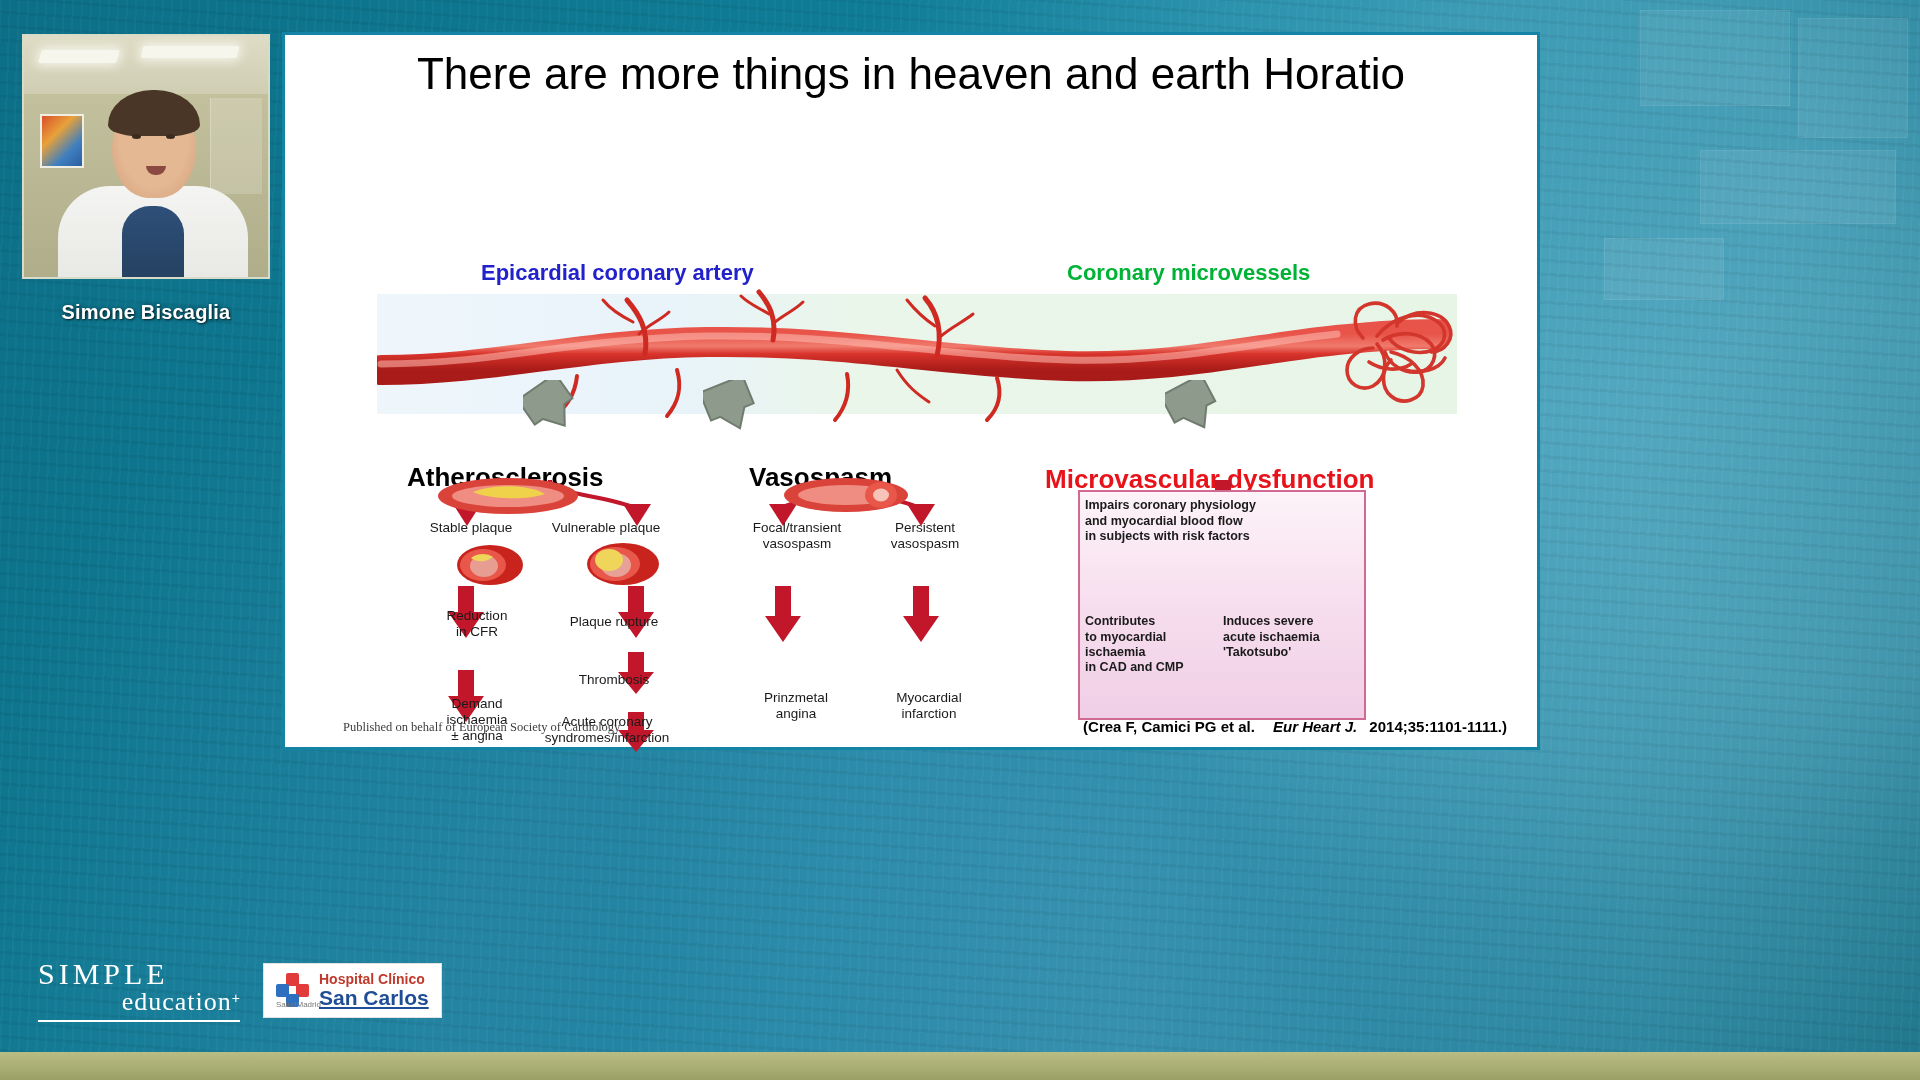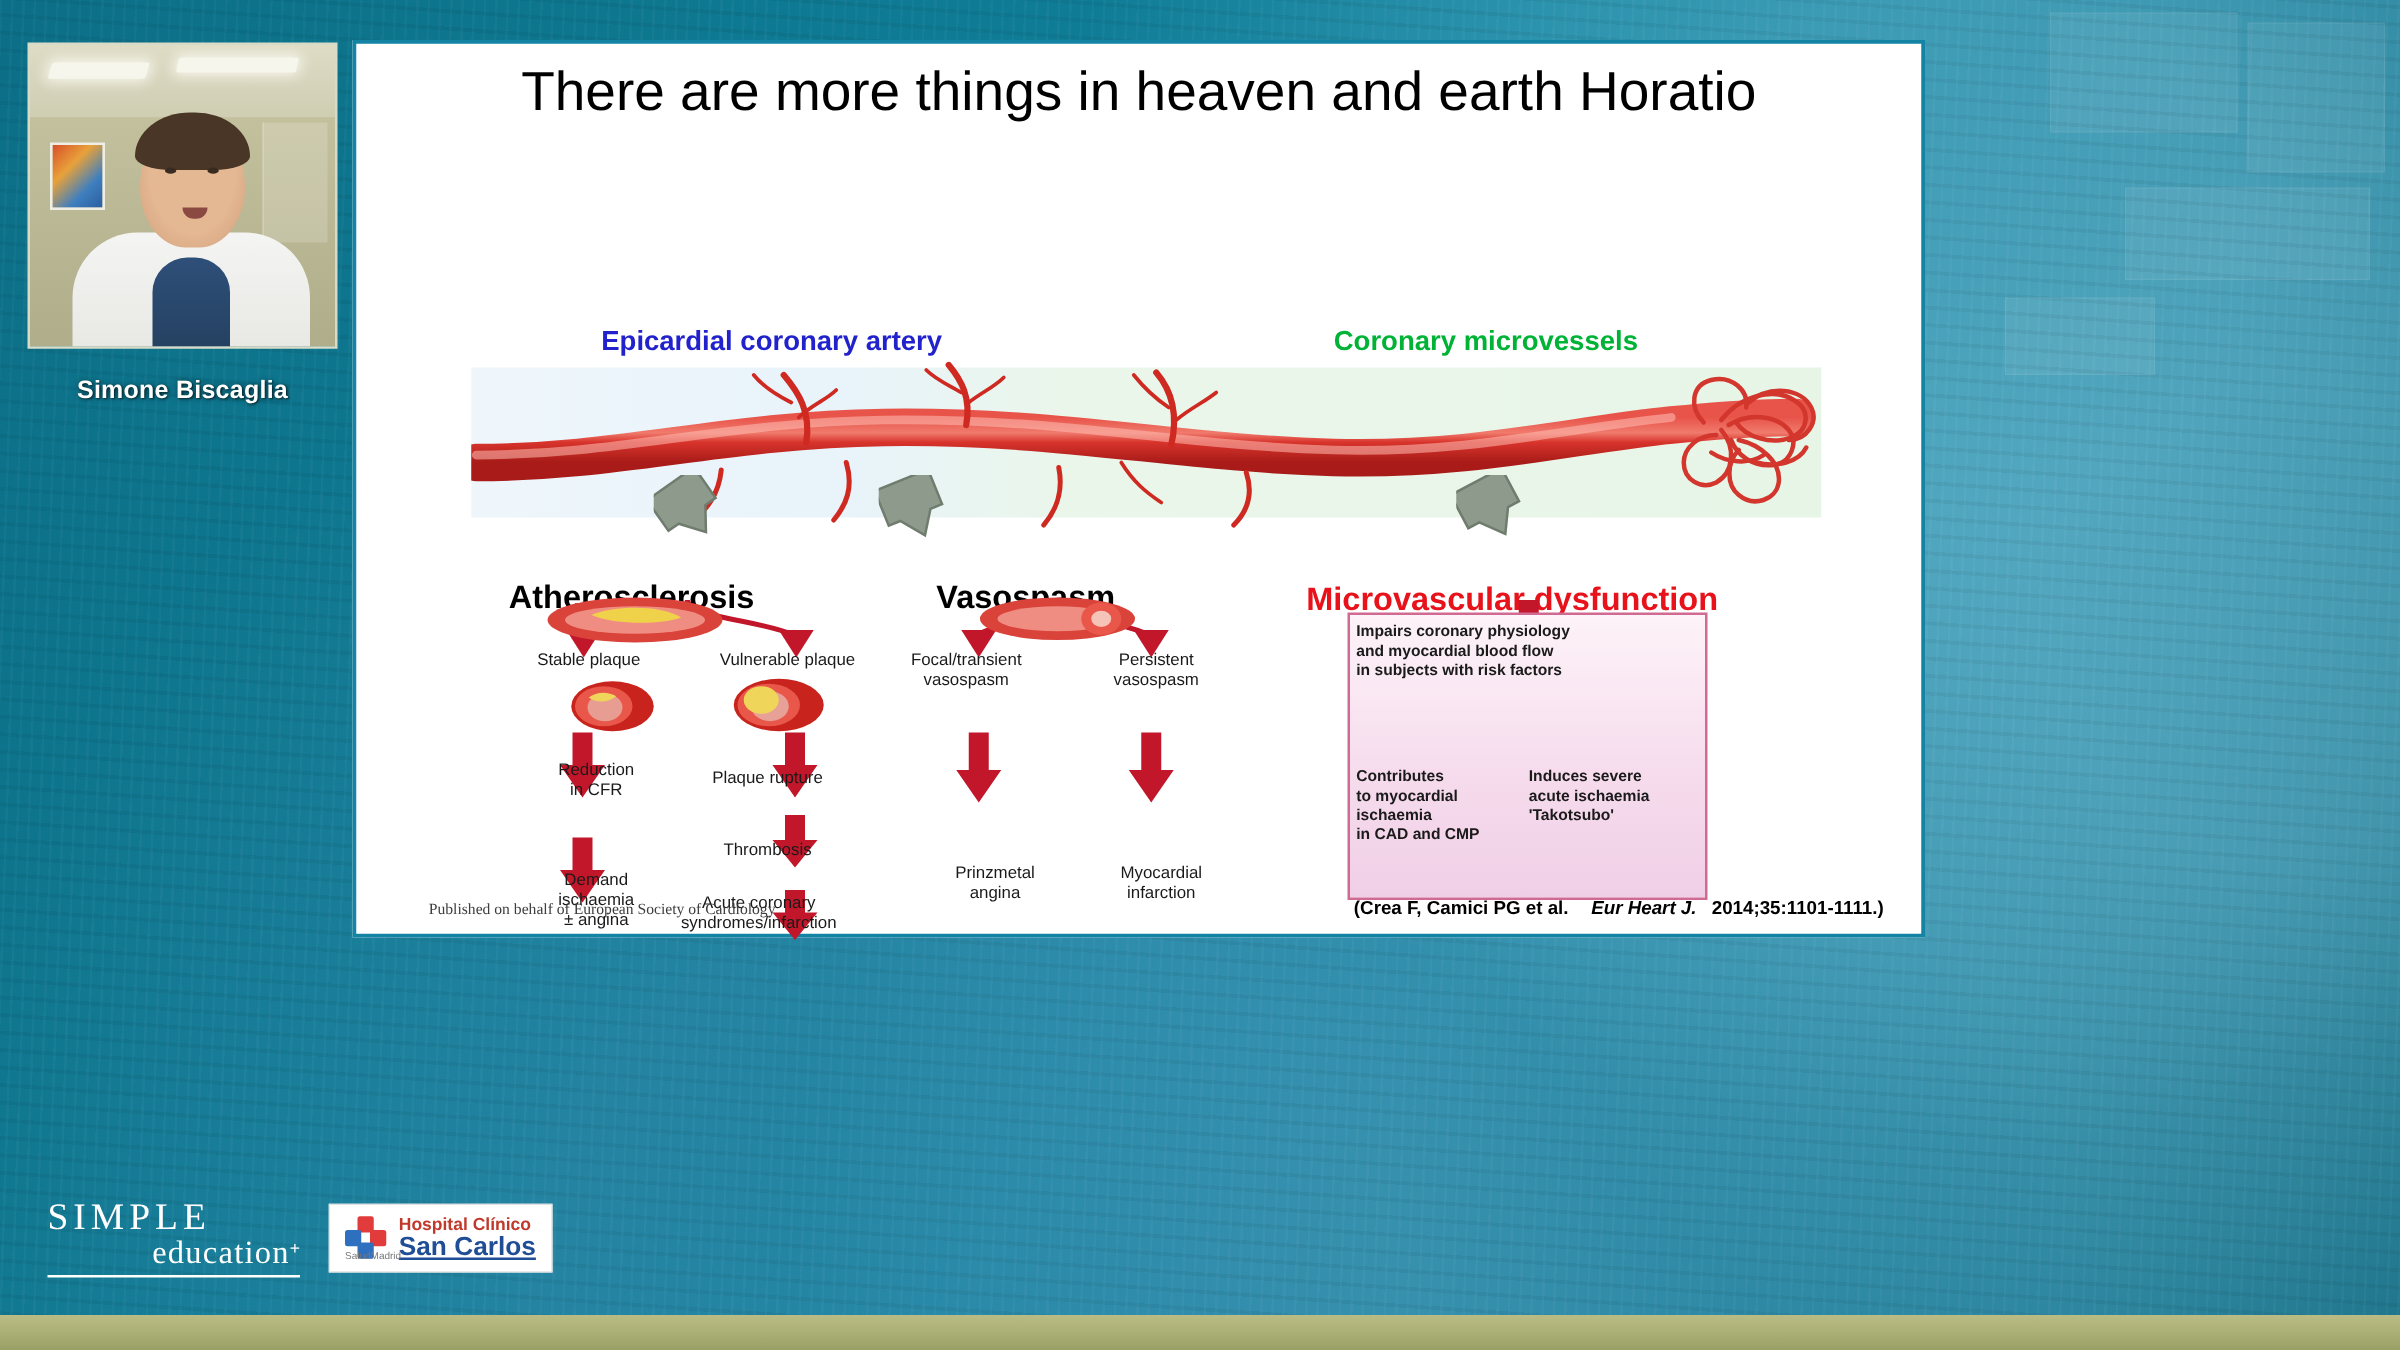--- a/index.html
+++ b/index.html
@@ -311,21 +311,21 @@
       <path d="M16,16 C22,11 32,11 38,15 C32,20 22,21 16,16 Z" fill="#efd55a"></path>
     </svg>
     <svg style="position:absolute;left:300px;top:438px;width:76px;height:48px;" viewBox="0 0 76 48">
       <ellipse cx="38" cy="24" rx="36" ry="21" fill="#c8231c"></ellipse>
       <ellipse cx="30" cy="24" rx="25" ry="17" fill="#e8574a"></ellipse>
       <ellipse cx="31" cy="25" rx="15" ry="12" fill="#e8a196"></ellipse>
       <ellipse cx="24" cy="20" rx="14" ry="11" fill="#efd55a"></ellipse>
     </svg>
 
     <div class="node" style="left:128px;top:418px;width:116px;">Stable plaque</div>
-    <div class="node" style="left:272px;top:418px;width:146px;">Vulnerable plaque</div>
+    <div class="node" style="left:248px;top:418px;width:146px;">Vulnerable plaque</div>
     <div class="node" style="left:142px;top:506px;width:100px;white-space:pre-line;">Reduction
 in CFR</div>
     <div class="node" style="left:258px;top:512px;width:142px;">Plaque rupture</div>
     <div class="node" style="left:266px;top:570px;width:126px;">Thrombosis</div>
     <div class="node" style="left:140px;top:594px;width:104px;white-space:pre-line;">Demand
 ischaemia
 ± angina</div>
     <div class="node" style="left:222px;top:612px;width:200px;white-space:pre-line;">Acute coronary
 syndromes/infarction</div>
 
@@ -341,21 +341,21 @@
         <path d="M188,112 h16 v30 h10 l-18,26 l-18,-26 h10 z"></path>
       </g>
     </svg>
     <svg style="position:absolute;left:496px;top:368px;width:130px;height:50px;" viewBox="0 0 130 50">
       <ellipse cx="65" cy="25" rx="62" ry="17" fill="#d9433a"></ellipse>
       <ellipse cx="65" cy="25" rx="48" ry="10" fill="#f08d82"></ellipse>
       <ellipse cx="100" cy="25" rx="16" ry="13" fill="#e8574a"></ellipse>
       <ellipse cx="100" cy="25" rx="8" ry="6.5" fill="#f6c3b8"></ellipse>
     </svg>
 
-    <div class="node" style="left:420px;top:418px;width:136px;white-space:pre-line;">Focal/transient
+    <div class="node" style="left:444px;top:418px;width:136px;white-space:pre-line;">Focal/transient
 vasospasm</div>
     <div class="node" style="left:580px;top:418px;width:120px;white-space:pre-line;">Persistent
 vasospasm</div>
     <div class="node" style="left:446px;top:588px;width:130px;white-space:pre-line;">Prinzmetal
 angina</div>
     <div class="node" style="left:582px;top:588px;width:124px;white-space:pre-line;">Myocardial
 infarction</div>
 
     <svg style="position:absolute;left:793px;top:376px;width:290px;height:250px;" viewBox="0 0 290 250">
       <g fill="#c2172b">

